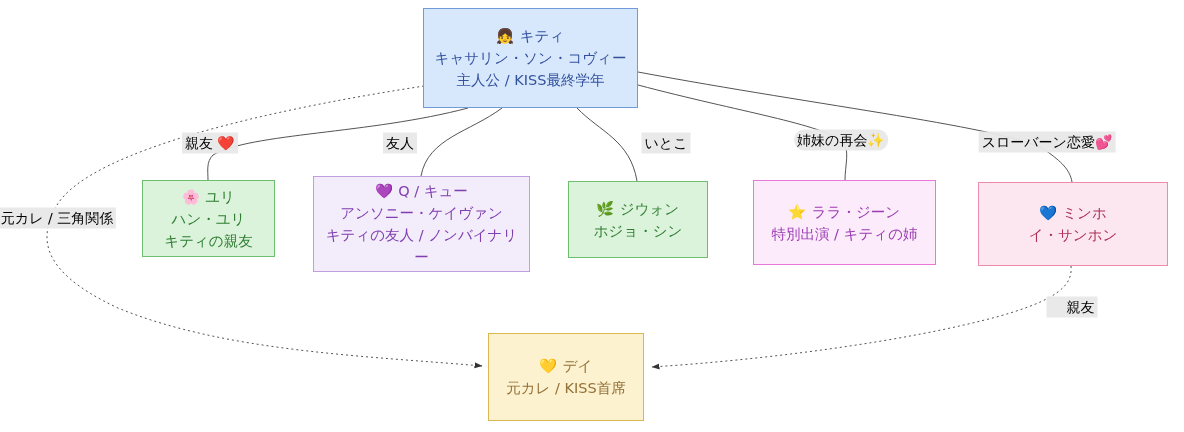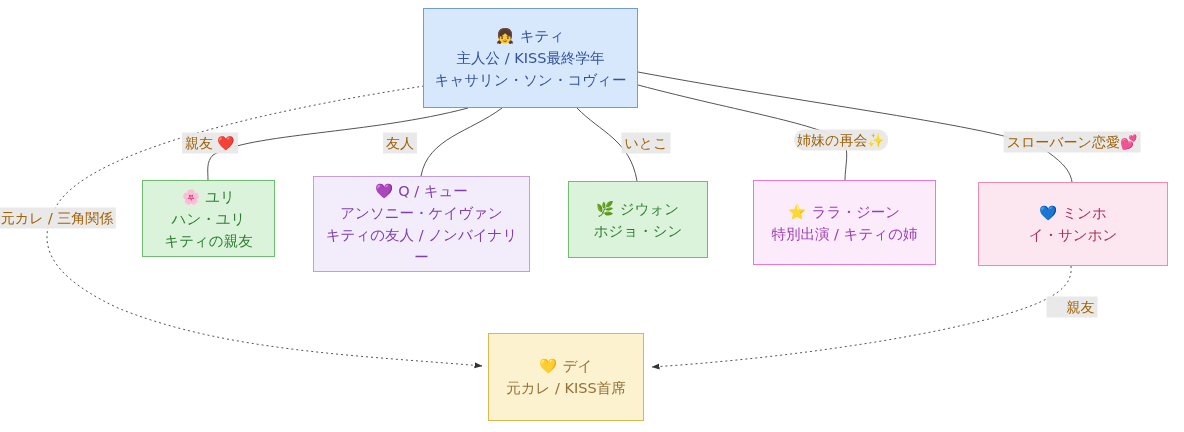--- a/index.html
+++ b/index.html
@@ -41,31 +41,31 @@
   .n-q     { left: 313px; top: 176px; width: 217px; height: 96px;  }
   .n-jiwon { left: 568px; top: 181px; width: 140px; height: 77px;  }
   .n-lara  { left: 753px; top: 180px; width: 183px; height: 85px;  }
   .n-minho { left: 978px; top: 182px; width: 190px; height: 84px;  }
   .n-dae   { left: 488px; top: 333px; width: 156px; height: 88px;  }
 
   .edge-label {
     position: absolute;
     transform: translate(-50%, -50%);
     background: rgba(232,232,232,0.95);
-    color: #a16207;
+    color: #000000;
     font-size: 14px;
     line-height: 19px;
     padding: 1px 3px;
     white-space: nowrap;
   }
   .el-1 { left: 210px;  top: 143px; }
   .el-2 { left: 400px;  top: 143px; }
-  .el-3 { left: 646px;  top: 143px; }
+  .el-3 { left: 666px;  top: 143px; }
   .el-4 { left: 841px;  top: 140px; border-radius: 10px; }
-  .el-5 { left: 1072px; top: 142px; text-align: center; }
+  .el-5 { left: 1047px; top: 142px; text-align: center; }
   .el-6 { left: 57px;   top: 218px; }
   .el-7 { left: 1072px; top: 307px; padding-left: 20px; }
 </style>
 </head>
 <body>
 
 <div id="canvas">
 
   <svg id="edge-svg" viewBox="0 0 1184 432">
     <defs>
@@ -80,22 +80,22 @@
     <path class="edge-path" d="M 638 72 C 820 106, 1010 128, 1045 150 C 1062 162, 1070 170, 1072 182"></path>
     <path class="edge-path edge-dotted" marker-end="url(#arrow)" d="M 424 86 C 280 108, 92 148, 57 205 C 42 232, 32 268, 118 308 C 225 352, 368 356, 482 366"></path>
     <path class="edge-path edge-dotted" marker-end="url(#arrow)" d="M 1071 266 C 1073 286, 1056 300, 1000 316 C 905 342, 762 360, 652 367"></path>
   </svg>
 
   <div class="node node-blue n-kitty">
     <div class="title-line">
       <span>👧</span>
         <span>キティ</span>
     </div>
+    <div>キャサリン・ソン・コヴィー</div>
     <div>主人公 / KISS最終学年</div>
-    <div>キャサリン・ソン・コヴィー</div>
   </div>
 
   <div class="node node-green n-yuri">
     <div class="title-line">
       <span>🌸</span>
         <span>ユリ</span>
     </div>
     <div>ハン・ユリ</div>
     <div>キティの親友</div>
   </div>

